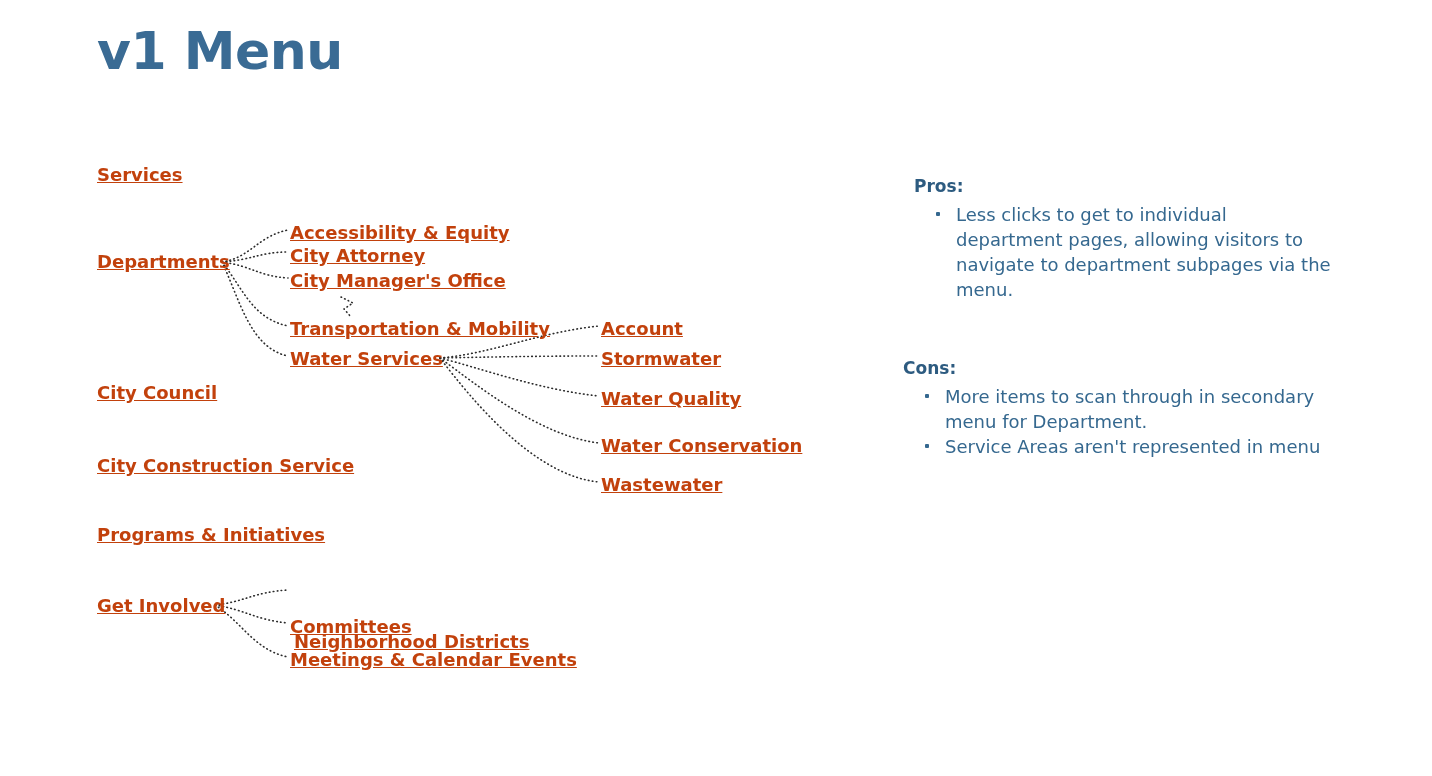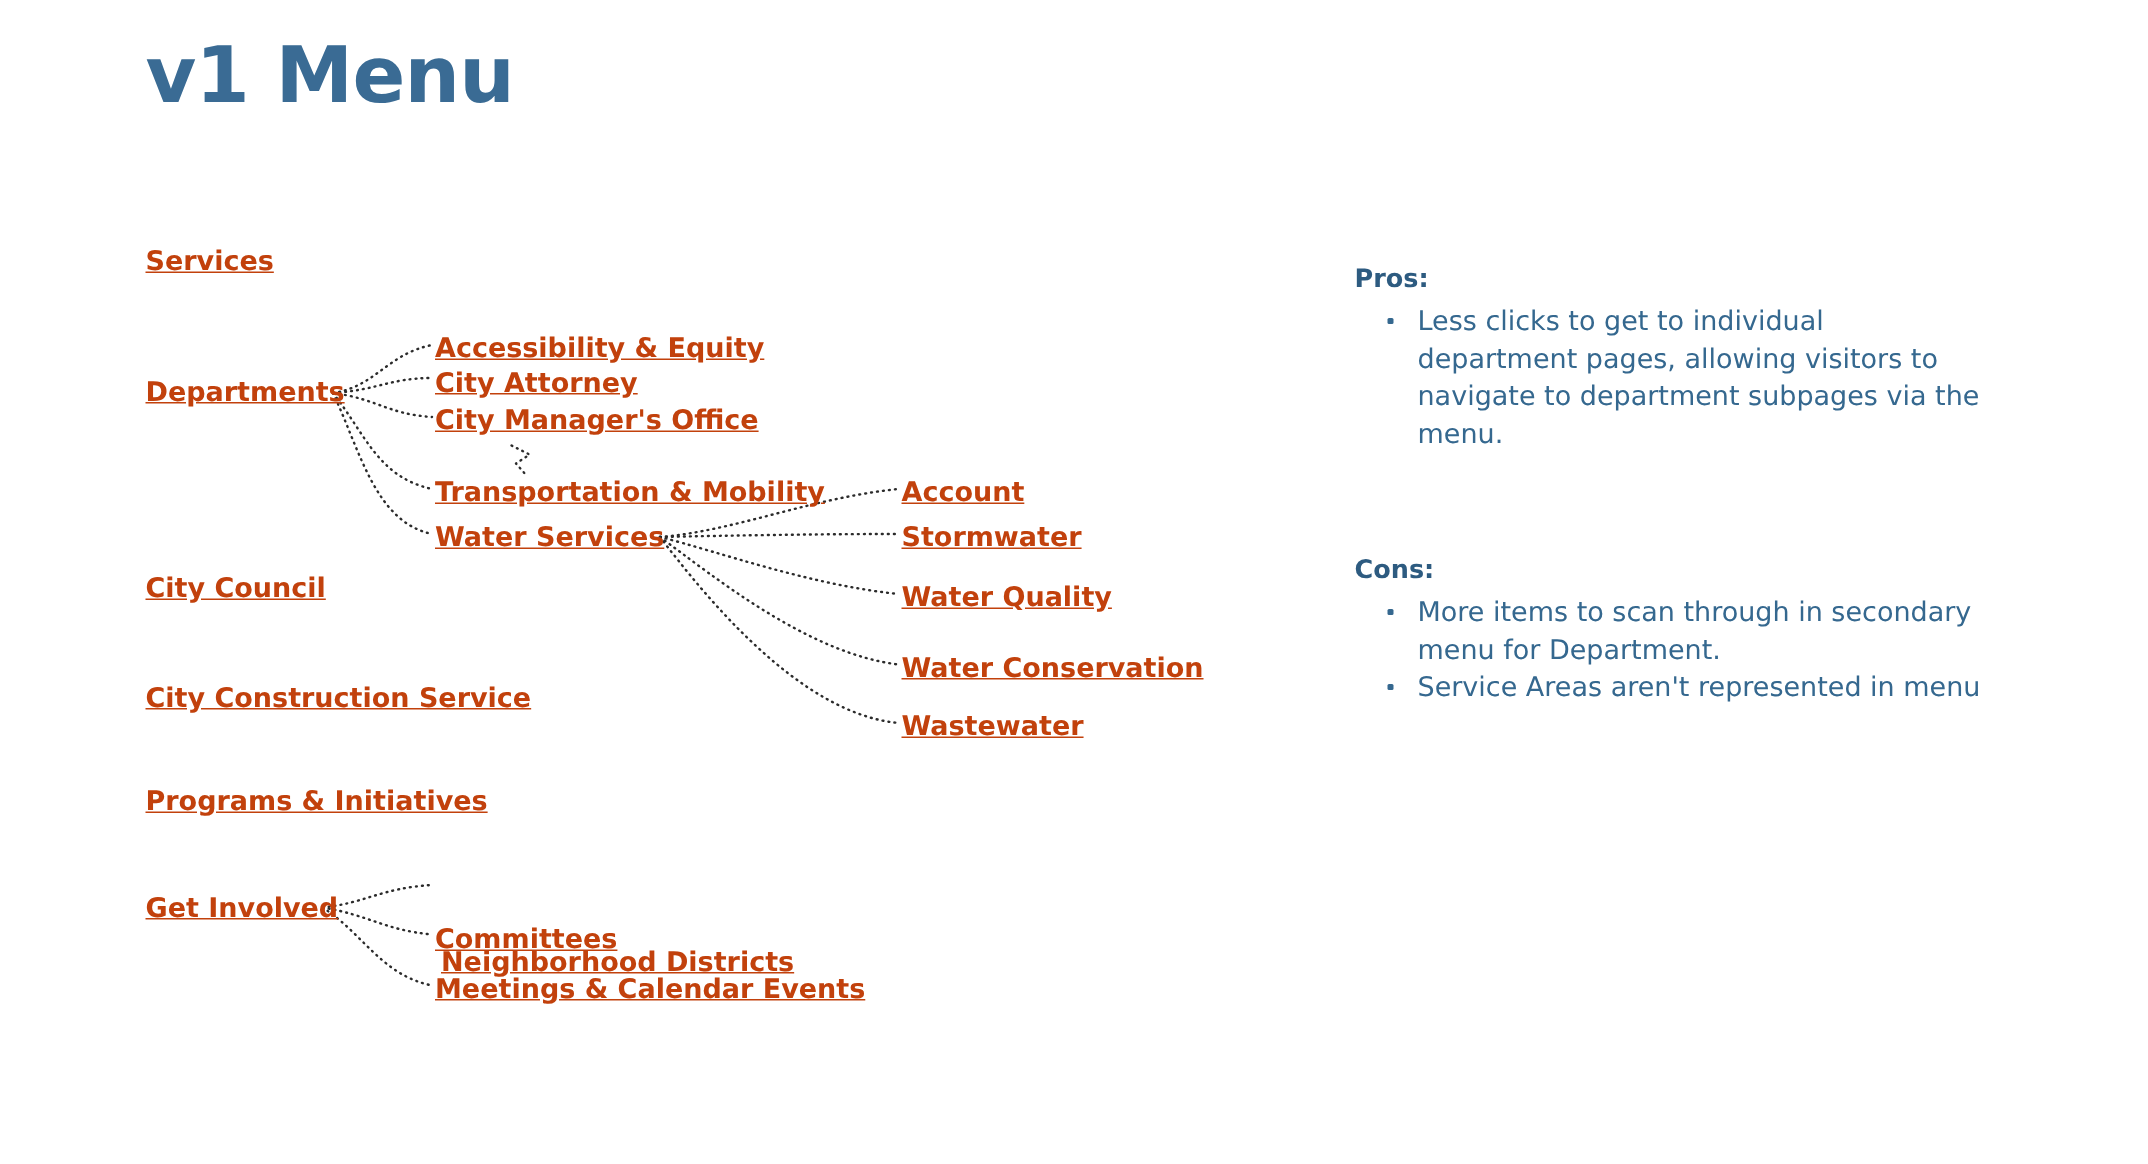--- a/index.html
+++ b/index.html
@@ -90,22 +90,22 @@
     margin-bottom: 0px;
   }
   .notes-list li .bullet {
     position: absolute;
     left: 22px;
     top: 10px;
     width: 4px; height: 4px;
     background: #35688f;
     border-radius: 1px;
   }
-  #pros-block { top: 178px; }
-  #cons-block { top: 372px; }
+  #pros-block { top: 178px; margin-left: 11px; }
+  #cons-block { top: 360px; }
 </style>
 </head>
 <body>
 
 <div id="canvas">
 
   <div class="page-title">v1 Menu</div>
 
   <svg class="connectors" viewBox="0 0 1432 776">
 

